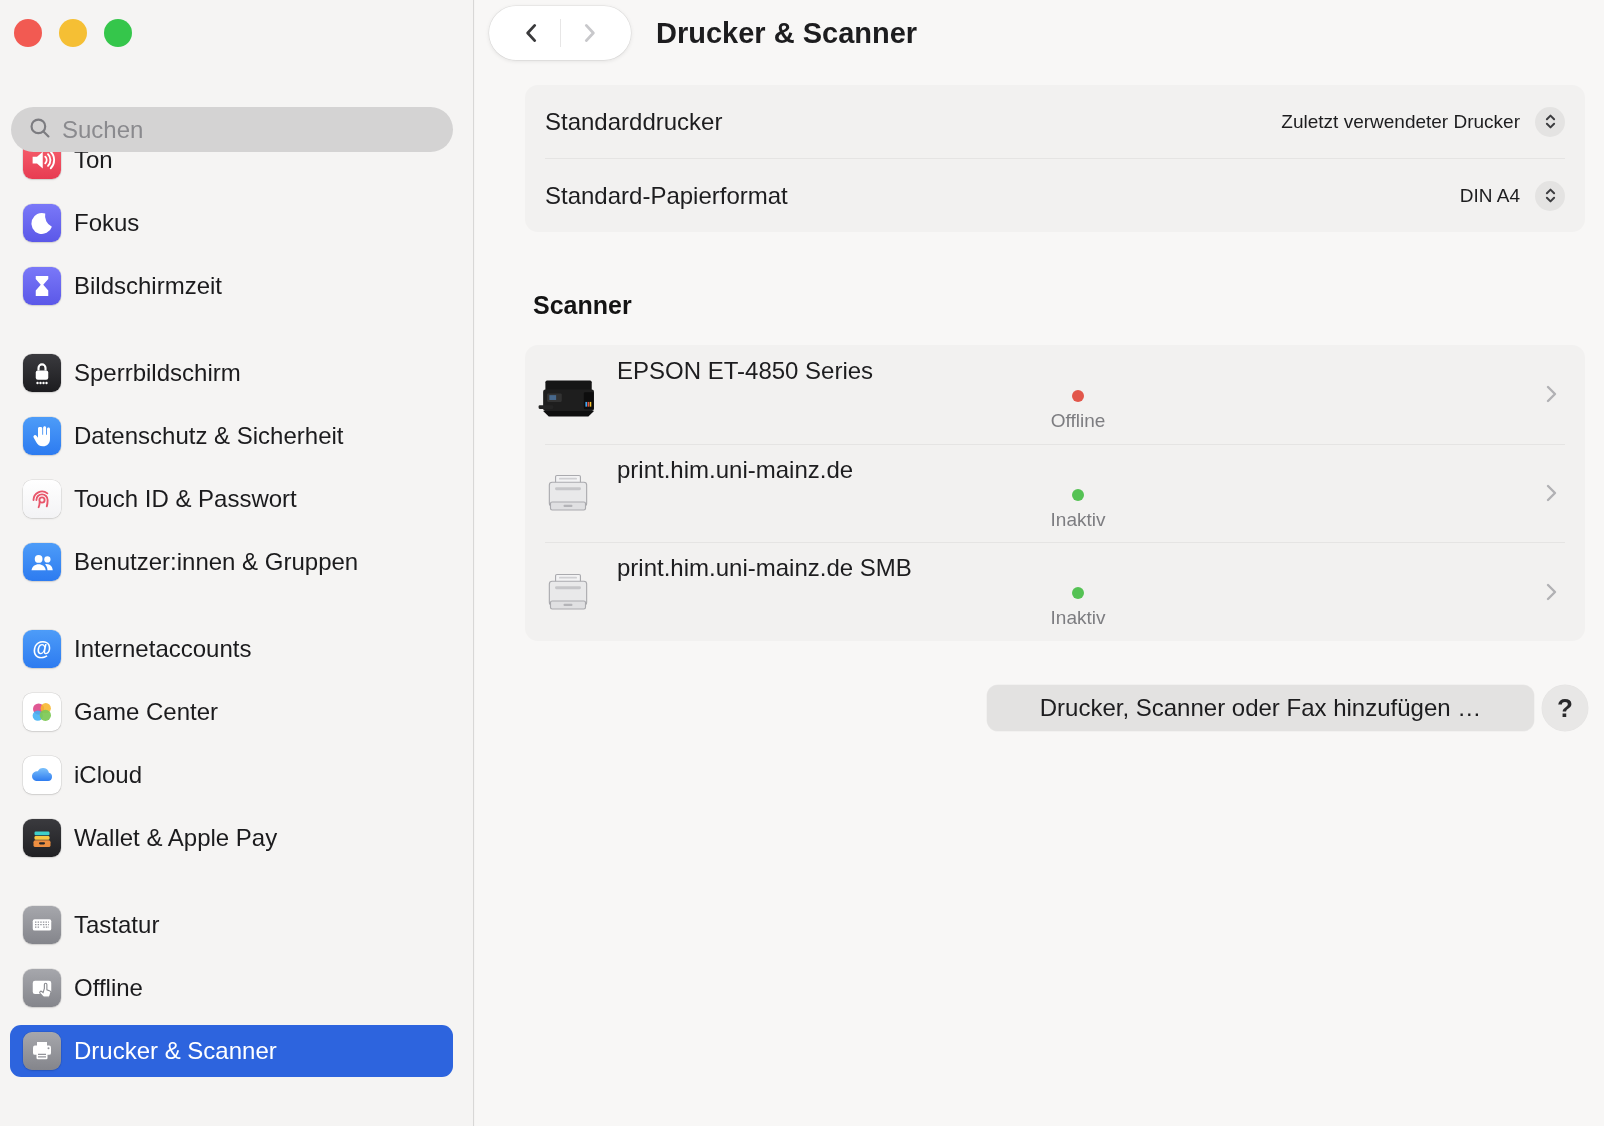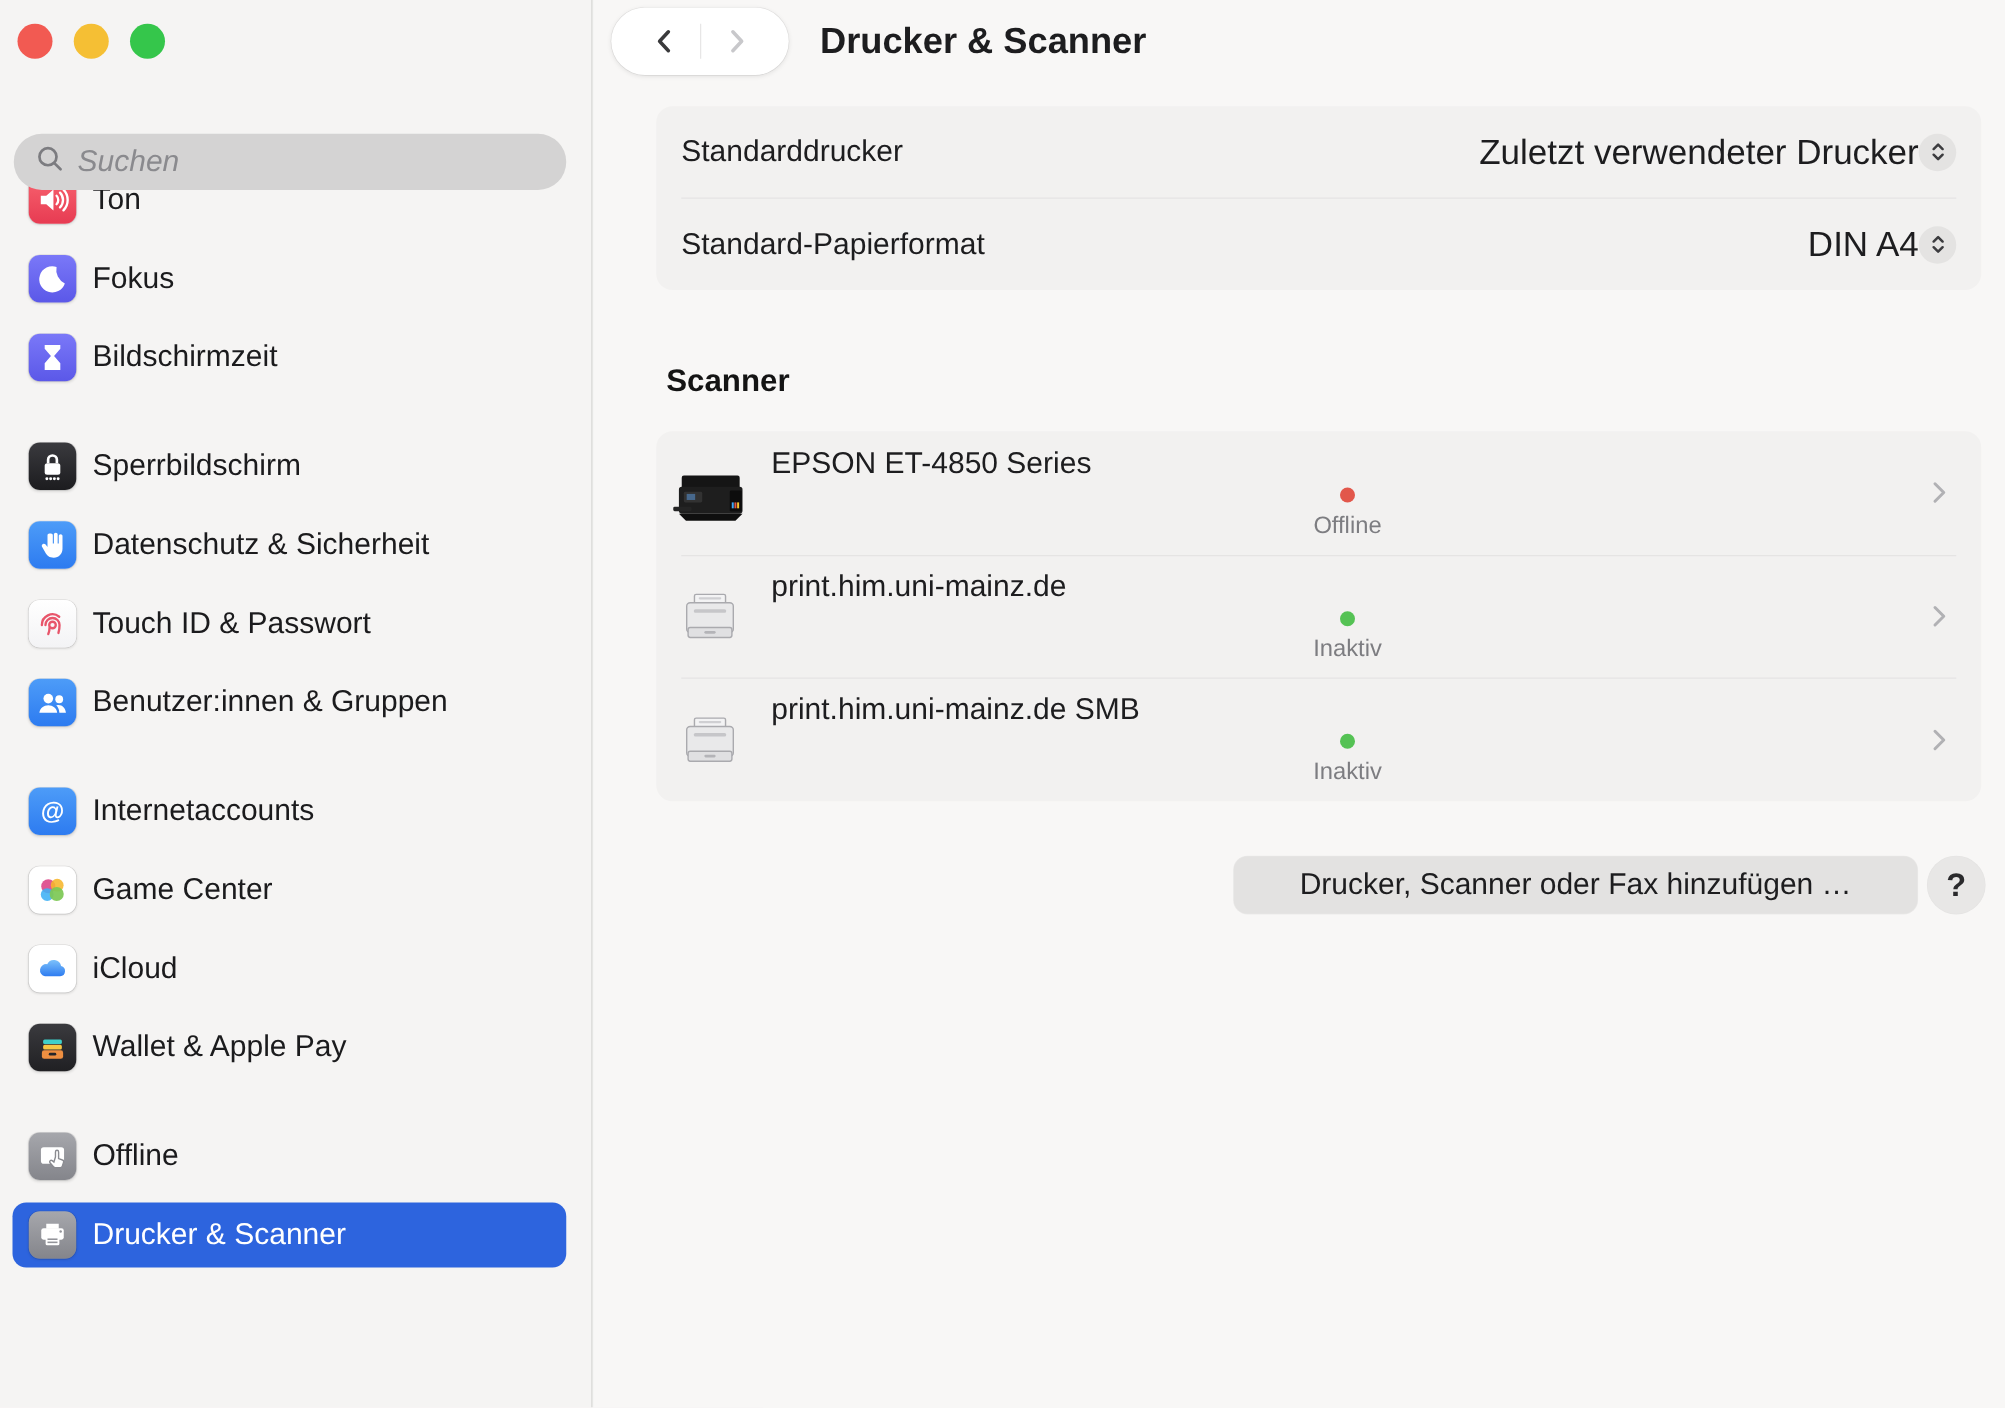--- a/index.html
+++ b/index.html
@@ -16,21 +16,21 @@
              background:#f5f4f3; border-right:1px solid #d8d7d6; }
   .traffic { position:absolute; left:14px; top:19px; display:flex; gap:17px; z-index:30; }
   .tl { width:28px; height:28px; border-radius:50%; display:block; }
   .tl.red { background:#f25a52; }
   .tl.yellow { background:#f5bf34; }
   .tl.green { background:#35c64b; }
 
   .search { position:absolute; left:11px; top:107px; width:442px; height:45px;
             background:#d4d3d3; border-radius:23px; display:flex; align-items:center;
             padding:0 16px; gap:9px; z-index:20; }
-  .search .ph { font-size:24px; color:#8a8a8e;font-style:italic; }
+  .search .ph { font-size:24px; color:#8a8a8e; }
 
   .side-list { position:absolute; left:10px; top:128px; right:20px; z-index:10; }
   .side-group { margin-bottom:24px; }
   .side-row { height:63px; display:flex; align-items:center; }
   .side-row-inner { display:flex; align-items:center; gap:13px; width:100%;
                     height:52px; border-radius:11px; padding:0 13px; cursor:default; }
   .side-row-inner.selected { background:#2d64de; }
   .side-row-inner.selected .side-label { color:#ffffff; }
   .side-icon { width:38px; height:38px; border-radius:9px; flex:0 0 38px;
                display:flex; align-items:center; justify-content:center;
@@ -47,21 +47,21 @@
              display:flex; align-items:center; justify-content:center; }
   .navbtn { width:56px; height:54px; display:flex; align-items:center; justify-content:center; }
   .navdiv { width:1px; height:28px; background:#e7e6e6; }
   .page-title { position:absolute; left:181px; top:17px; font-size:29px; font-weight:700; color:#1d1d1f; }
 
   .card { position:absolute; left:50px; width:1060px; background:#f2f1f0; border-radius:13px; }
   .card1 { top:85px; height:147px; display:flex; flex-direction:column; }
   .set-row { flex:1; display:flex; align-items:center; padding:0 20px; }
   .set-row .lbl { font-size:24px; }
   .set-row .spacer { flex:1; }
-  .set-row .val { font-size:28px; }
+  .set-row .val { font-size:19px; margin-right:15px; }
   .stepper { width:30px; height:30px; border-radius:50%; background:#e4e3e2;
              display:flex; align-items:center; justify-content:center; }
   .hdiv { height:1px; background:#e5e4e3; margin:0 20px; }
 
   .section-h { position:absolute; left:58px; top:291px; font-size:25px; font-weight:700; color:#141414; }
 
   .card2 { top:345px; height:296px; display:flex; flex-direction:column; }
   .p-row { flex:1; display:flex; align-items:center; padding:0 22px 0 10px; position:relative; }
   .p-row + .p-row::before { content:""; position:absolute; top:0; left:20px; right:20px;
                             height:1px; background:#e5e4e3; }
@@ -241,20 +241,31 @@
                   <rect x="6" y="10.3" width="12" height="3" rx="1" fill="#f7c643"></rect>
                   <rect x="5.2" y="13.8" width="13.6" height="5.4" rx="1.5" fill="#ee8f41"></rect>
                   <rect x="9.6" y="15.4" width="4.8" height="1.7" rx=".85" fill="#26262a"></rect>
                 </svg>
               </span>
       <span class="side-label">Wallet &amp; Apple Pay</span>
     </div>
   </div>
 </div>
         <div class="side-group">
+  <div class="side-row">
+    <div class="side-row-inner">
+      <span class="side-icon" style="background: linear-gradient(rgb(166, 167, 172), rgb(132, 133, 139));">
+                <svg viewBox="0 0 24 24">
+                  <rect x="4.6" y="7.4" width="14.8" height="9" rx="1.5" fill="#fff"></rect>
+                  <path d="M6.4 9.7h11.2M6.4 11.7h11.2M6.4 13.7h4M13 13.7h4.6" stroke="#93949a" stroke-width="1.1" stroke-dasharray="1.15 .95"></path>
+                </svg>
+              </span>
+      <span class="side-label">Tastatur</span>
+    </div>
+  </div>
 
   <div class="side-row">
     <div class="side-row-inner">
       <span class="side-icon" style="background: linear-gradient(rgb(166, 167, 172), rgb(132, 133, 139));">
                 <svg viewBox="0 0 24 24">
                   <rect x="4.6" y="6.2" width="14.8" height="10.6" rx="1.8" fill="#fff"></rect>
                   <path d="M13.9 12.4V9.2a1 1 0 0 1 2 0v4.3l2.5.9c.6.2.9.8.7 1.4l-.8 2.5c-.2.6-.8 1-1.4 1h-3c-.5 0-1-.2-1.3-.6l-2.2-2.5a1 1 0 0 1 1.4-1.4l1.1.9z" fill="#fff" stroke="#8a8b90" stroke-width=".9"></path>
                 </svg>
               </span>
       <span class="side-label">Offline</span>

